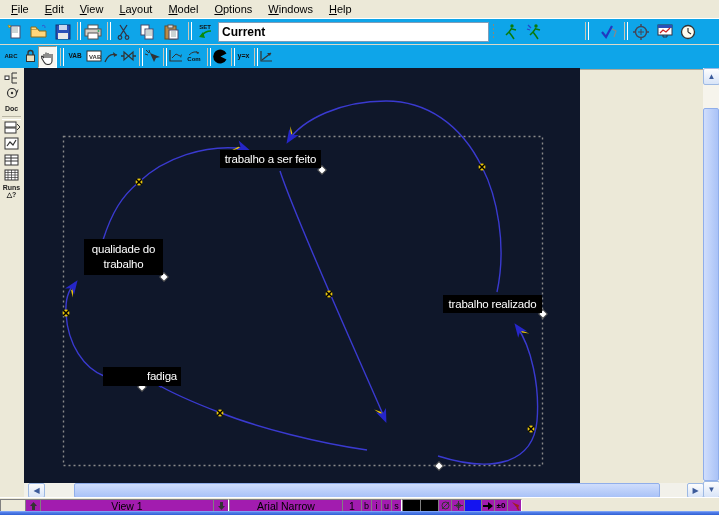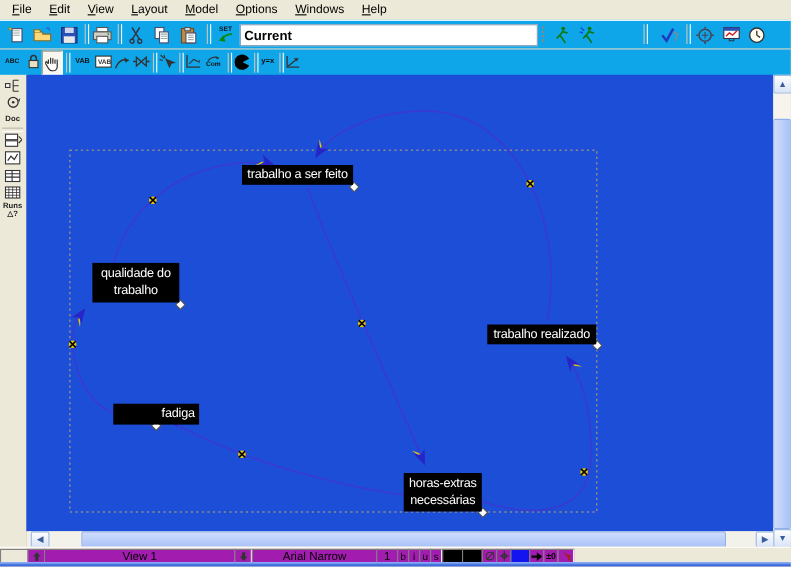--- a/index.html
+++ b/index.html
@@ -27,21 +27,21 @@
   .tinytext{font-size:6px;font-weight:bold;line-height:6px;color:#111;}
 
   
   .sidebar{position:absolute;left:0;top:68px;width:24px;height:429px;background:#ece9d8;border-right:1px solid #aca899;}
   .sbtn{position:absolute;left:1px;width:21px;height:15px;display:flex;align-items:center;justify-content:center;
     flex-direction:column;cursor:default;}
   .sdiv{position:absolute;left:2px;width:19px;height:2px;border-top:1px solid #b8b5a5;border-bottom:1px solid #fff;}
   .slabel{font-size:7px;font-weight:bold;color:#222;line-height:7px;}
 
   
-  .canvas{position:absolute;left:24px;top:68px;width:679px;height:415px;background:#1d4ed8;overflow:hidden;}
+  .canvas{position:absolute;left:24px;top:68px;width:556px;height:415px;background:#0f172a;overflow:hidden;}
   .canvas svg{position:absolute;left:0;top:0;}
   .dnode{position:absolute;background:#000;color:#fff;font-size:11.5px;letter-spacing:-0.2px;line-height:15px;
     display:flex;flex-direction:column;align-items:center;justify-content:center;text-align:center;cursor:default;}
 
   
   .hscroll{position:absolute;left:24px;top:483px;width:679px;height:14px;background:#f2f1ea;}
   .vscroll{position:absolute;left:703px;top:68px;width:16px;height:429px;background:#f6f4ec;}
   .sc-btn{position:absolute;background:linear-gradient(#fdfdfd,#d8e4f8);border:1px solid #9db9e4;border-radius:2px;
     color:#3c5b9b;font-size:8px;display:flex;align-items:center;justify-content:center;}
   .sc-thumb{position:absolute;background:linear-gradient(90deg,#cfddfc,#a9c2f7);border:1px solid #90aeea;border-radius:2px;}
@@ -382,24 +382,20 @@
       <div class="dnode" style="left: 419px; top: 227px; width: 99px; height: 18px;">
         <span>trabalho realizado</span>
       </div>
       <div class="dnode" style="left: 60px; top: 171px; width: 79px; height: 36px;">
         <span>qualidade do</span>
         <span>trabalho</span>
       </div>
       <div class="dnode" style="left: 79px; top: 299px; width: 38px; height: 19px; padding-left: 40px;">
         <span>fadiga</span>
       </div>
-      <div class="dnode" style="left: 343px; top: 362px; width: 71px; height: 35px;">
-        <span>horas-extras</span>
-        <span>necessárias</span>
-      </div>
     </div>
 
   <div class="hscroll">
     <div class="sc-btn" style="left:4px;top:0;width:15px;height:13px">◀</div>
     <div class="sc-thumb" style="left:50px;top:0;width:584px;height:13px"></div>
     <div class="sc-btn" style="left:663px;top:0;width:15px;height:13px">▶</div>
   </div>
 
   <div class="vscroll">
     <div class="sc-btn" style="left:0;top:0;width:15px;height:15px">▲</div>

